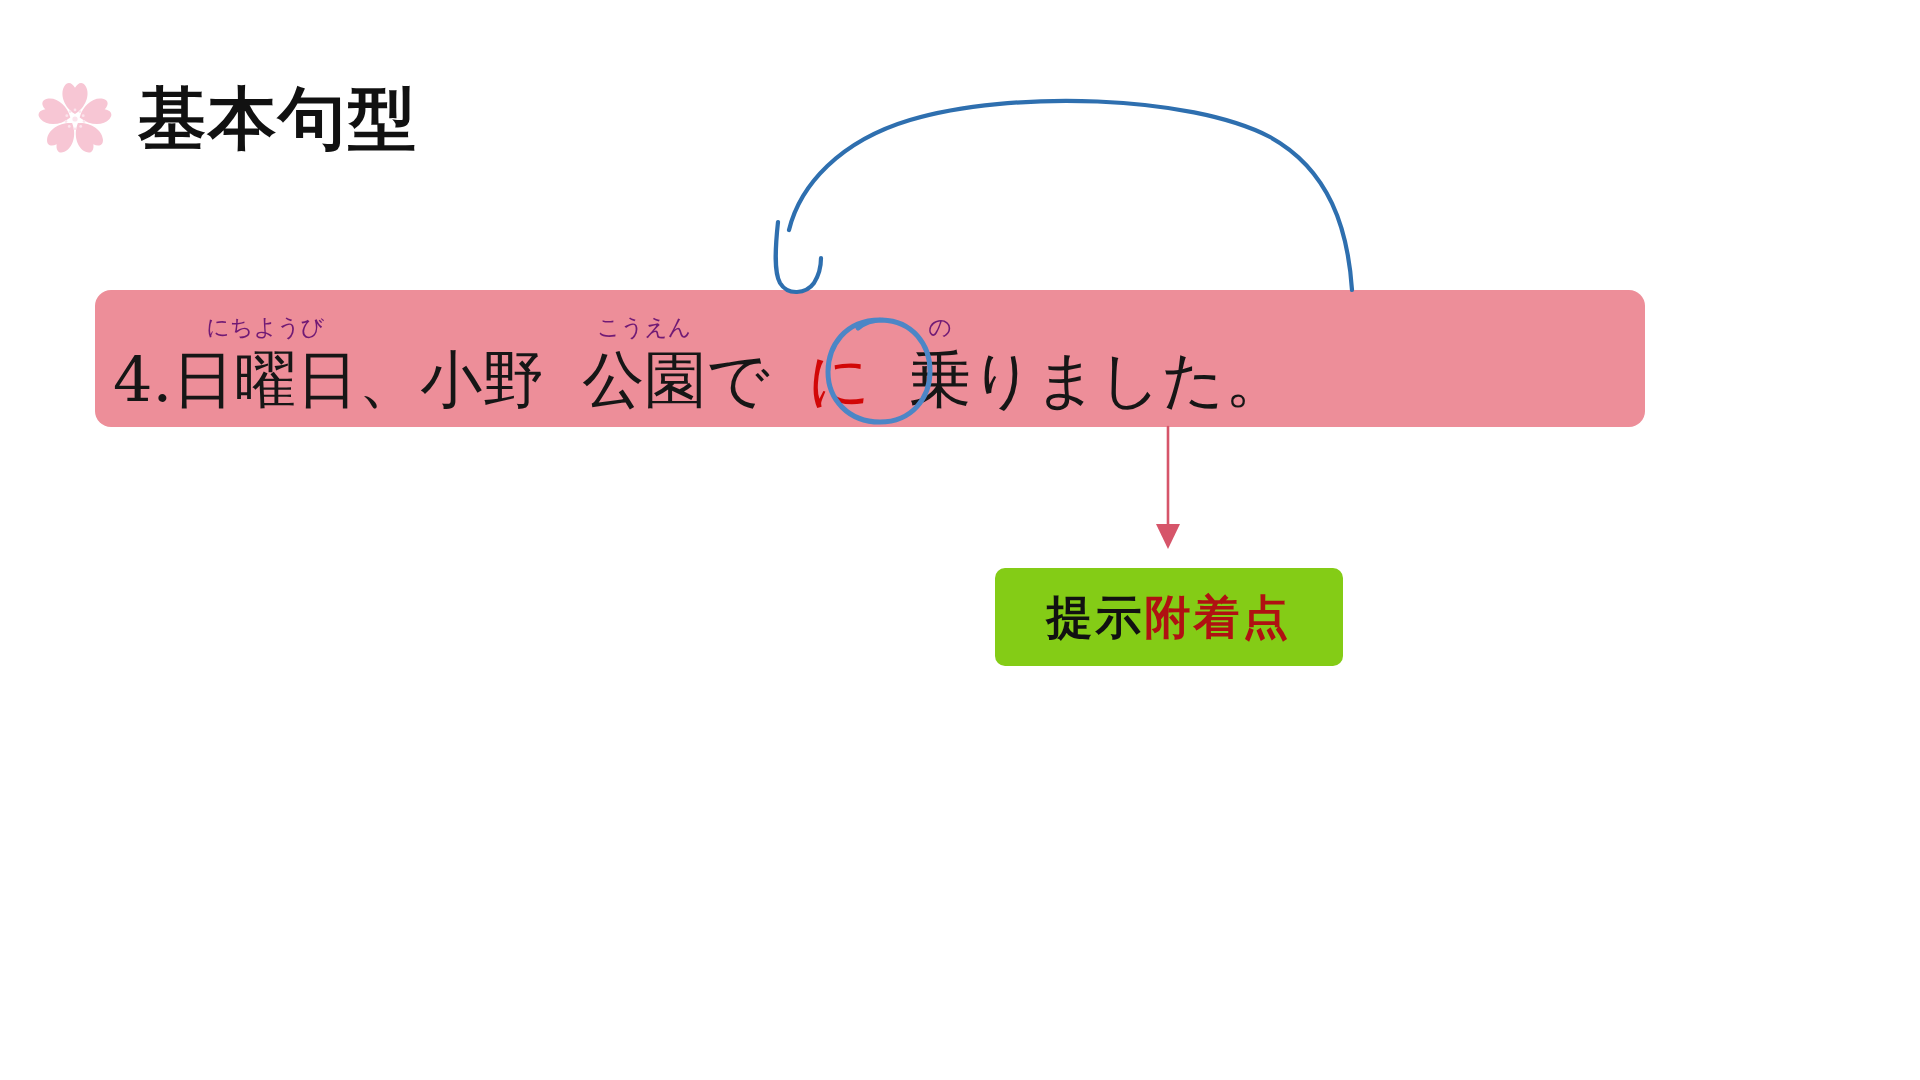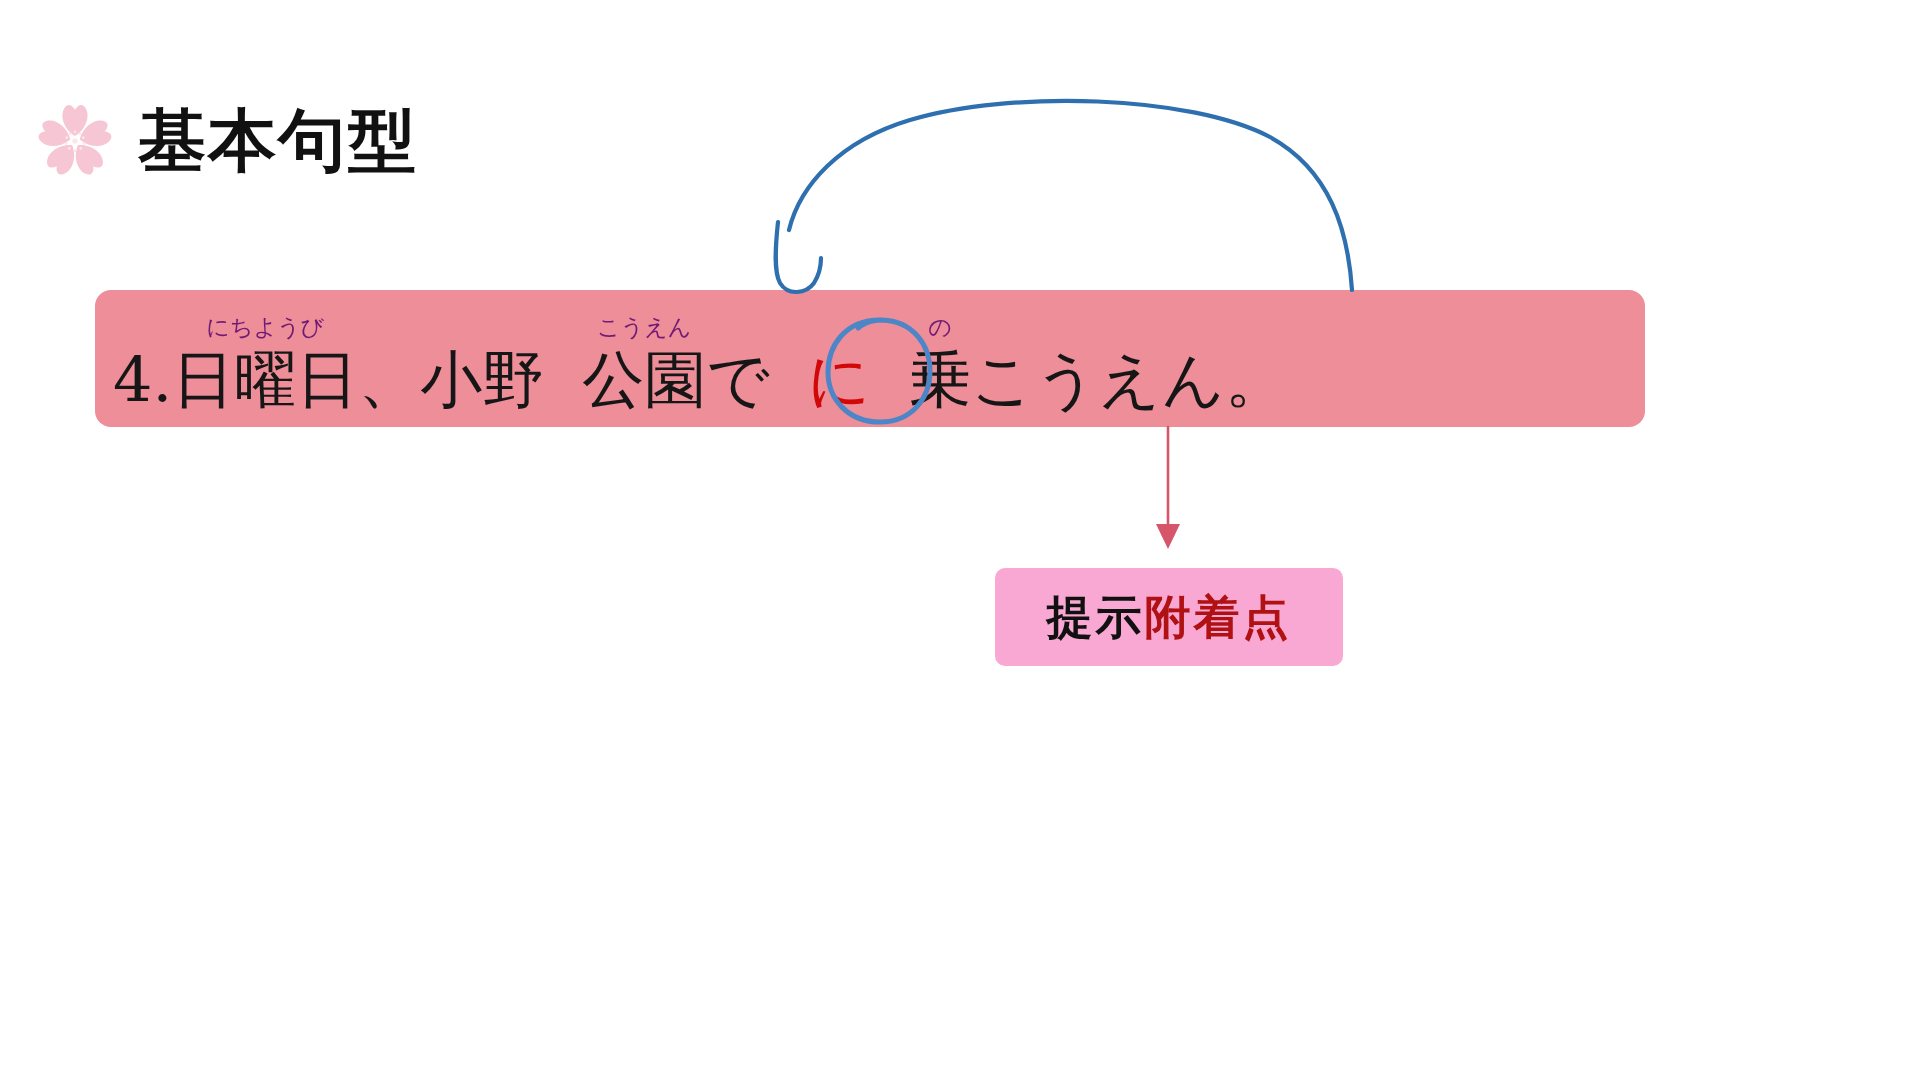--- a/index.html
+++ b/index.html
@@ -22,21 +22,21 @@
     left: 0; top: 0;
     width: 1920px;
     height: 1080px;
     background: #ffffff;
   }
 
   
   .title-row {
     position: absolute;
     left: 34px;
-    top: 100px;
+    top: 78px;
     display: flex;
     align-items: center;
     gap: 22px;
   }
   .sakura-icon {
     width: 82px;
     height: 82px;
     flex: 0 0 auto;
     display: block;
   }
@@ -108,21 +108,21 @@
     pointer-events: none;
   }
 
   
   .note-box {
     position: absolute;
     left: 995px;
     top: 568px;
     width: 348px;
     height: 98px;
-    background: #f9a8d4;
+    background: #84cc16;
     border-radius: 10px;
     display: flex;
     align-items: center;
     justify-content: center;
     box-sizing: border-box;
   }
   .note-text {
     font-size: 46px;
     line-height: 1;
     letter-spacing: 3px;
@@ -218,21 +218,21 @@
       </span>
 
       <span class="gap-md"></span>
 
       <span class="tok">
         <span class="furi">の</span>
         <span>乗</span>
       </span>
 
       <span class="tok">
-        <span>こうえん。</span>
+        <span>りました。</span>
       </span>
 
     </div>
   </div>
 
   <svg class="overlay" viewBox="0 0 1920 1080">
 
     <g>
       <path d="M1352,290
                C1348,230 1330,170 1270,137

